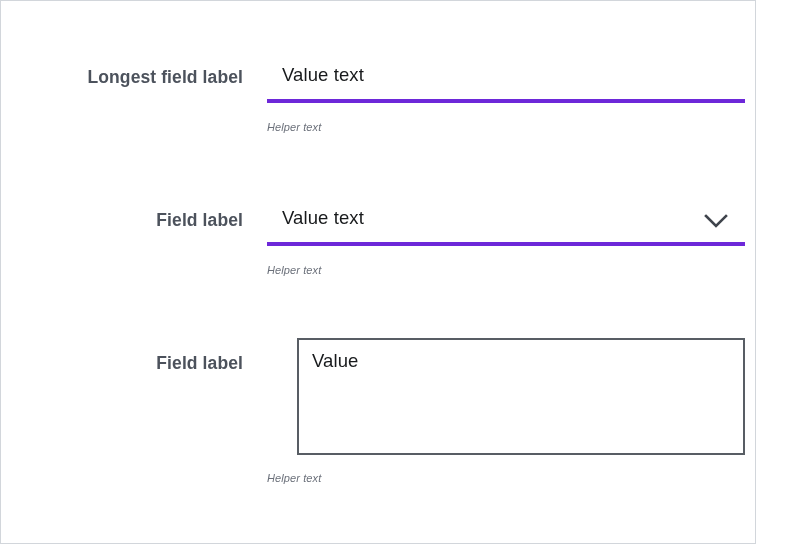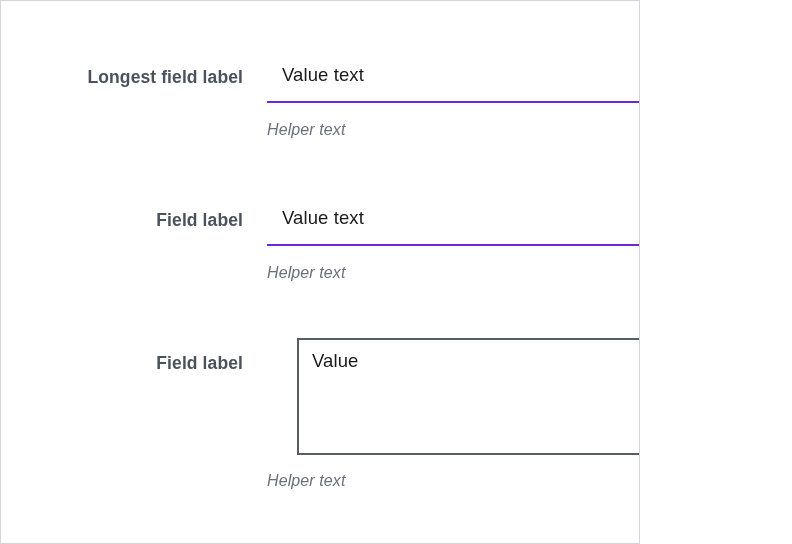--- a/index.html
+++ b/index.html
@@ -5,21 +5,21 @@
   html, body {
     margin: 0;
     padding: 0;
     background: #ffffff;
   }
   body {
     font-family: "Liberation Sans", sans-serif;
   }
   .page {
     position: relative;
-    width: 640px;
+    width: 756px;
     height: 544px;
     box-sizing: border-box;
     background: #ffffff;
     border: 1px solid #d2d6db;
     overflow: hidden;
   }
 
   
   .form-row {
     position: absolute;
@@ -41,21 +41,21 @@
     position: absolute;
     left: 266px;
     width: 478px;
     box-sizing: border-box;
   }
 
   
   .underline-field {
     position: relative;
     height: 42px;
-    border-bottom: 2px solid #6d28d9;
+    border-bottom: 4px solid #6d28d9;
     box-sizing: border-box;
   }
   .underline-field .value {
     position: absolute;
     left: 15px;
     top: 3px;
     font-size: 18.5px;
     color: #181a1c;
     letter-spacing: 0.1px;
     white-space: nowrap;
@@ -88,21 +88,21 @@
     font-size: 18.5px;
     color: #181a1c;
     letter-spacing: 0.1px;
     white-space: nowrap;
   }
 
   
   .helper-text {
     position: absolute;
     left: 266px;
-    font-size: 16px;
+    font-size: 11px;
     font-style: italic;
     color: #6b707a;
     letter-spacing: 0.1px;
     white-space: nowrap;
   }
 </style>
 </head>
 <body>
 
 <div class="page">

